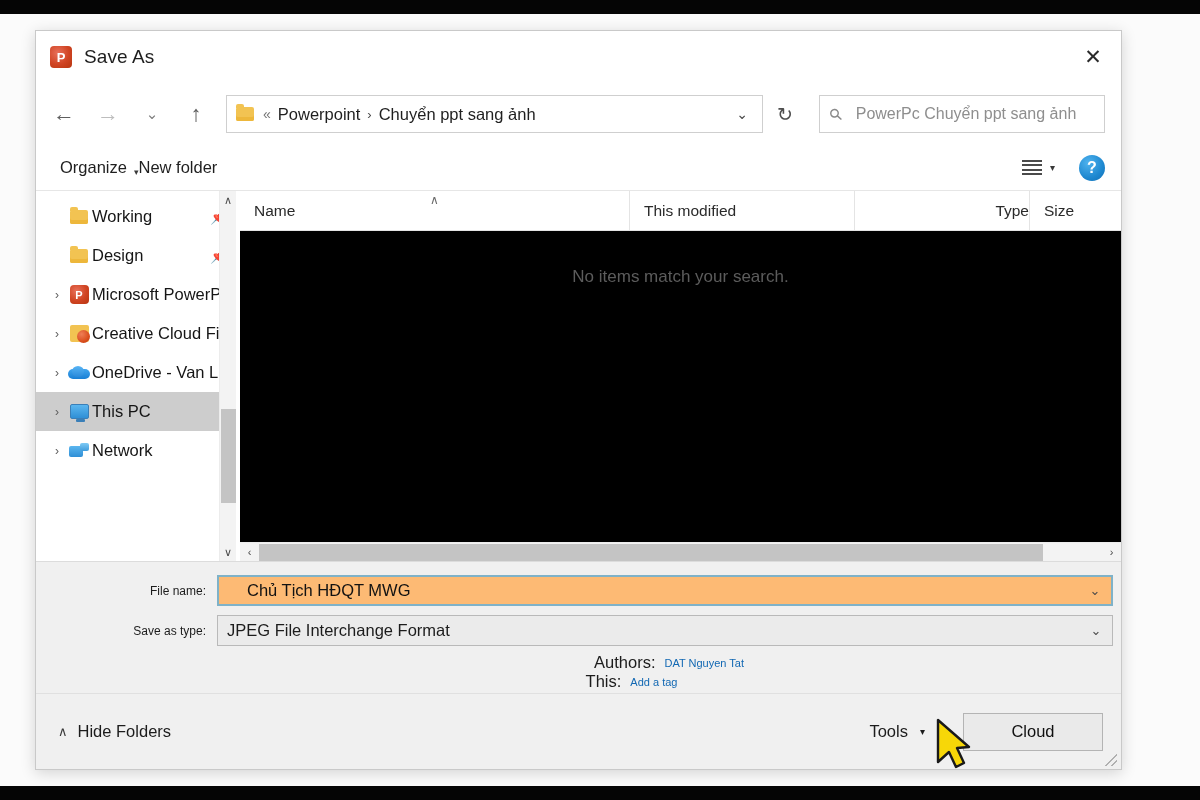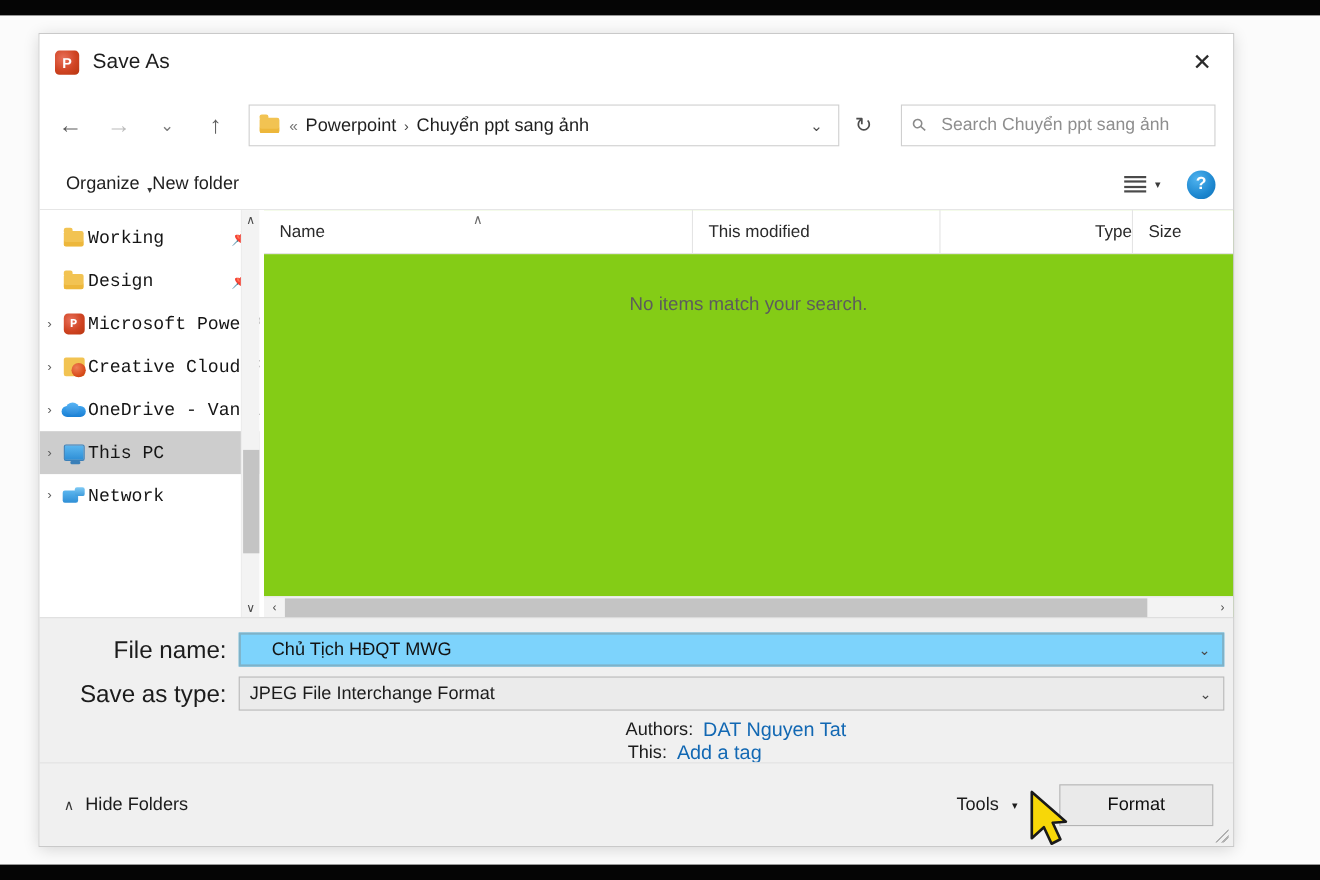--- a/index.html
+++ b/index.html
@@ -140,22 +140,22 @@
   
   .body { flex: 1 1 auto; display: flex; min-height: 0; }
 
   .nav {
     width: 200px; flex: 0 0 200px;
     background: #ffffff; position: relative;
     overflow: hidden; padding-top: 6px;
   }
   .navitem {
     height: 39px; display: flex; align-items: center;
-    padding-left: 0; font-size: 16.5px; color: #151515;
-    cursor: pointer; white-space: nowrap; font-family: Liberation Mono, monospace;
+    padding-left: 12px; font-size: 16.5px; color: #151515;
+    cursor: pointer; white-space: nowrap;
   }
   .navitem.selected { background: #cdcdcd; }
   .navitem .exp {
     width: 18px; flex: 0 0 18px; color: #5d5d5d; font-size: 12px;
     display: flex; align-items: center; justify-content: center;
   }
   .navitem .ico { width: 26px; flex: 0 0 26px; display: flex; align-items: center; justify-content: center; }
   .navitem .lbl { overflow: hidden; }
   .navitem .pin { margin-left: auto; padding-right: 8px; color: #6d6d6d; font-size: 14px; }
   .ico-folder {
@@ -228,21 +228,21 @@
   }
   .nav-scroll .track { flex: 1 1 auto; width: 17px; position: relative; }
   .nav-scroll .thumb {
     position: absolute; left: 1px; width: 15px;
     top: 60%; height: 28%;
     background: #c4c4c4; cursor: pointer;
   }
 
   .splitter { width: 4px; flex: 0 0 4px; background: #ffffff; cursor: col-resize; }
 
-  .list { flex: 1 1 auto; display: flex; flex-direction: column; min-width: 0; background: #84cc16; }
+  .list { flex: 1 1 auto; display: flex; flex-direction: column; min-width: 0; background: #000000; }
   .colheaders {
     height: 40px; flex: 0 0 40px; display: flex; align-items: center;
     border-bottom: 1px solid #e4e4e4; background: #fff;
     position: relative;
   }
   .col {
     font-size: 15.5px; color: #2a2a2a; height: 100%;
     display: flex; align-items: center; padding-left: 14px;
     border-right: 1px solid #e4e4e4; cursor: pointer; position: relative;
   }
@@ -276,38 +276,38 @@
   
   .fields {
     flex: 0 0 auto; background: #f0f0f0;
     border-top: 1px solid #dcdcdc;
     padding: 12px 0 6px 0;
   }
   .frow { display: flex; align-items: center; height: 33px; padding: 0 8px 0 0; }
   .frow + .frow { margin-top: 7px; }
   .flabel {
     width: 181px; flex: 0 0 181px; text-align: right; padding-right: 11px;
-    font-size: 22px; color: #1c1c1c;
+    font-size: 12px; color: #1c1c1c;
   }
   .combo {
     flex: 1 1 auto; height: 31px; background: #fff;
     border: 1px solid #9c9c9c;
     display: flex; align-items: center; padding: 0 0 0 9px;
     font-size: 16.5px; color: #121212;
   }
-  .combo.focused { border: 2px solid #7fb2c8; background: #7dd3fc; padding-left: 28px; }
+  .combo.focused { border: 2px solid #7fb2c8; background: #fdba74; padding-left: 28px; }
   .combo.readonly { background: #ebebeb; border: 1px solid #b9b9b9; color: #1c1c1c; }
   .combo .ddbtn {
     margin-left: auto; width: 32px; height: 100%;
     display: flex; align-items: center; justify-content: center;
     color: #4a4a4a; font-size: 13px; cursor: pointer;
   }
   .metarow { display: flex; align-items: center; height: 34px; margin-top: 6px; flex-direction: column; }
   .meta-label { font-size: 16.5px; color: #1c1c1c; }
-  .meta-link { font-size: 18px; color: #1268b3; margin-left: 9px; cursor: pointer; text-align: right; }
+  .meta-link { font-size: 11px; color: #1268b3; margin-left: 9px; cursor: pointer; text-align: right; }
   .authors-block { margin-left: 181px; display: flex; align-items: center; }
   .tags-block { margin-left: 106px; display: flex; align-items: center; }
 
   
   .footer {
     flex: 0 0 auto; height: 76px; background: #f0f0f0;
     border-top: 1px solid #e0e0e0;
     display: flex; align-items: center; padding: 0 18px 0 22px;
     position: relative;
   }
@@ -374,21 +374,21 @@
           <span>Powerpoint</span>
           <span class="chev">›</span>
           <span>Chuyển ppt sang ảnh</span>
         </span>
         <span class="crumb-dd">⌄</span>
       </div>
       <div class="refresh">↻</div>
 
       <div class="searchbox">
         <span class="search-ico">⚲</span>
-        <span class="search-ph">Search Chuyển ppt sang ảnh</span>
+        <span class="search-ph">PowerPc Chuyển ppt sang ảnh</span>
       </div>
     </div>
 
     <div class="cmdbar">
       <div class="cmd">
         <span>Organize</span>
         <span class="caret">▾</span>
       </div>
       <div class="cmd">
         <span>New folder</span>
@@ -528,21 +528,21 @@
     <div class="footer">
       <div class="hidefolders">
         <span class="up">∧</span>
         <span>Hide Folders</span>
       </div>
       <div class="footer-right">
         <div class="tools">
           <span>Tools</span>
           <span class="caret">▾</span>
         </div>
-        <div class="btn cancel">Format</div>
+        <div class="btn cancel">Cloud</div>
       </div>
       <div class="grip"></div>
     </div>
   </div>
 
   <svg class="cursor" viewBox="0 0 46 62">
     <polygon points="13,8 13,50 24,40 31,55 39,51 32,36 44,35" fill="#f7d708" stroke="#1a1a1a" stroke-width="2.4" stroke-linejoin="round"></polygon>
   </svg>
 </div>
 

